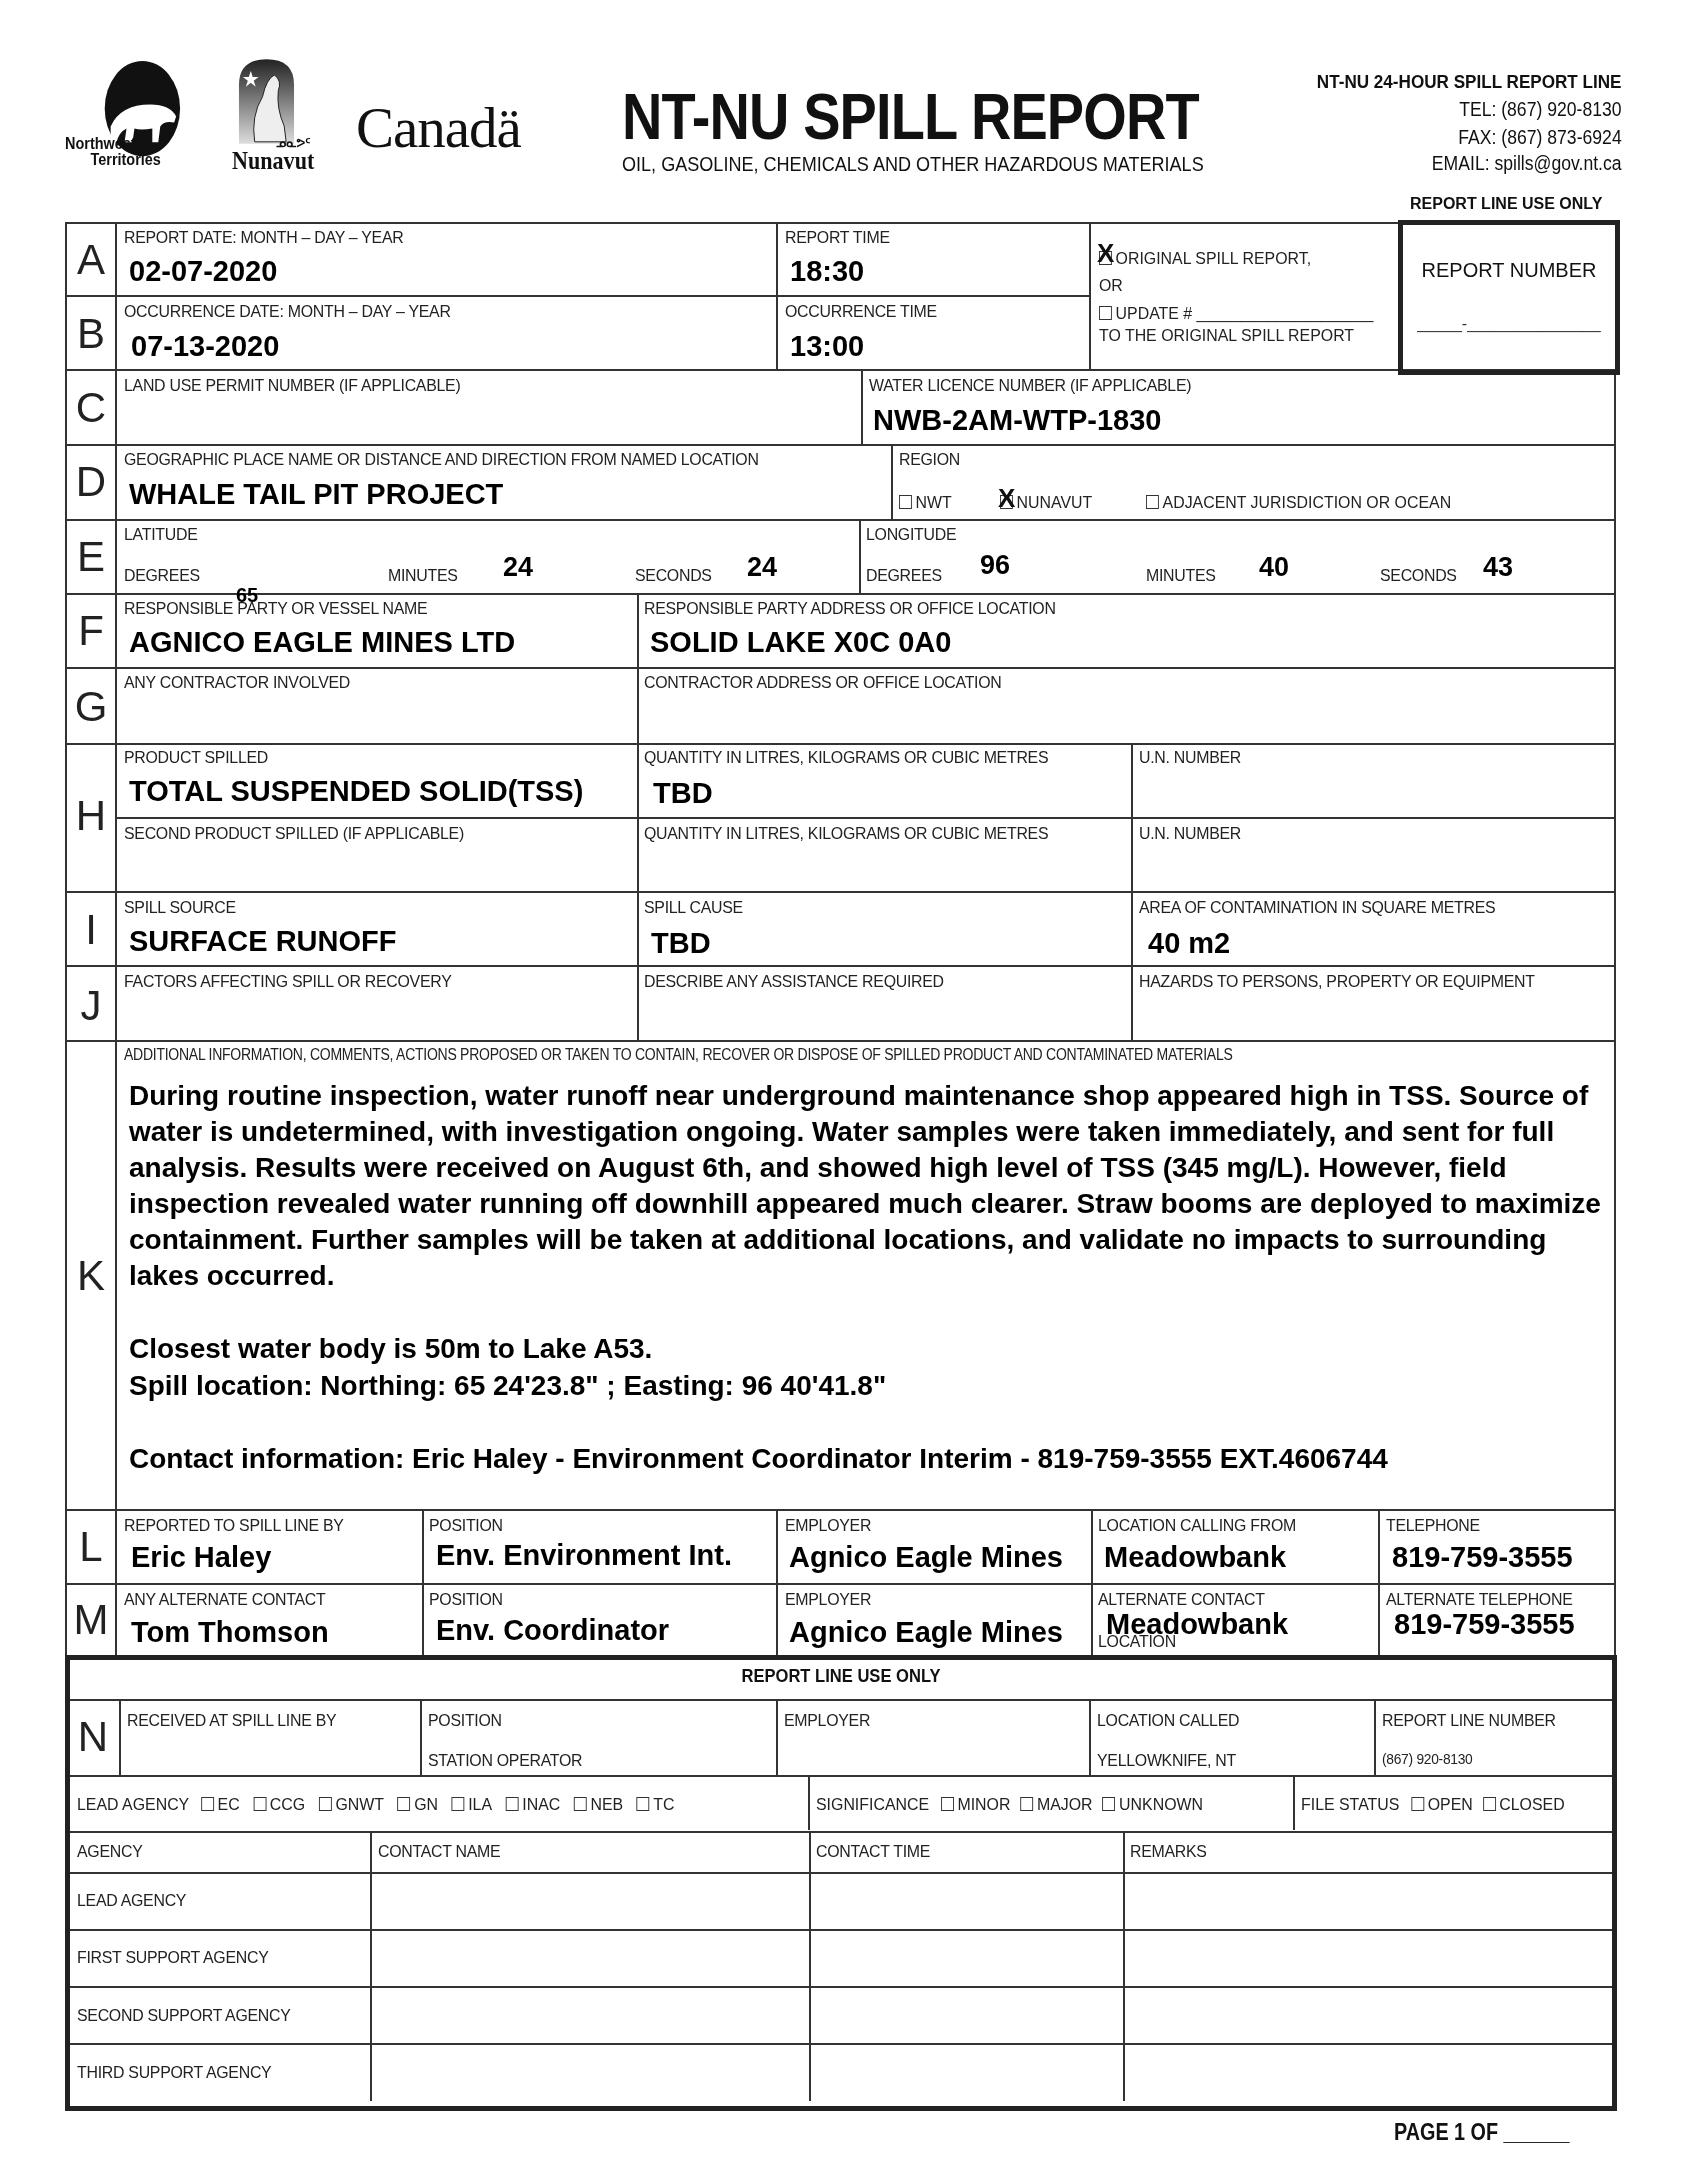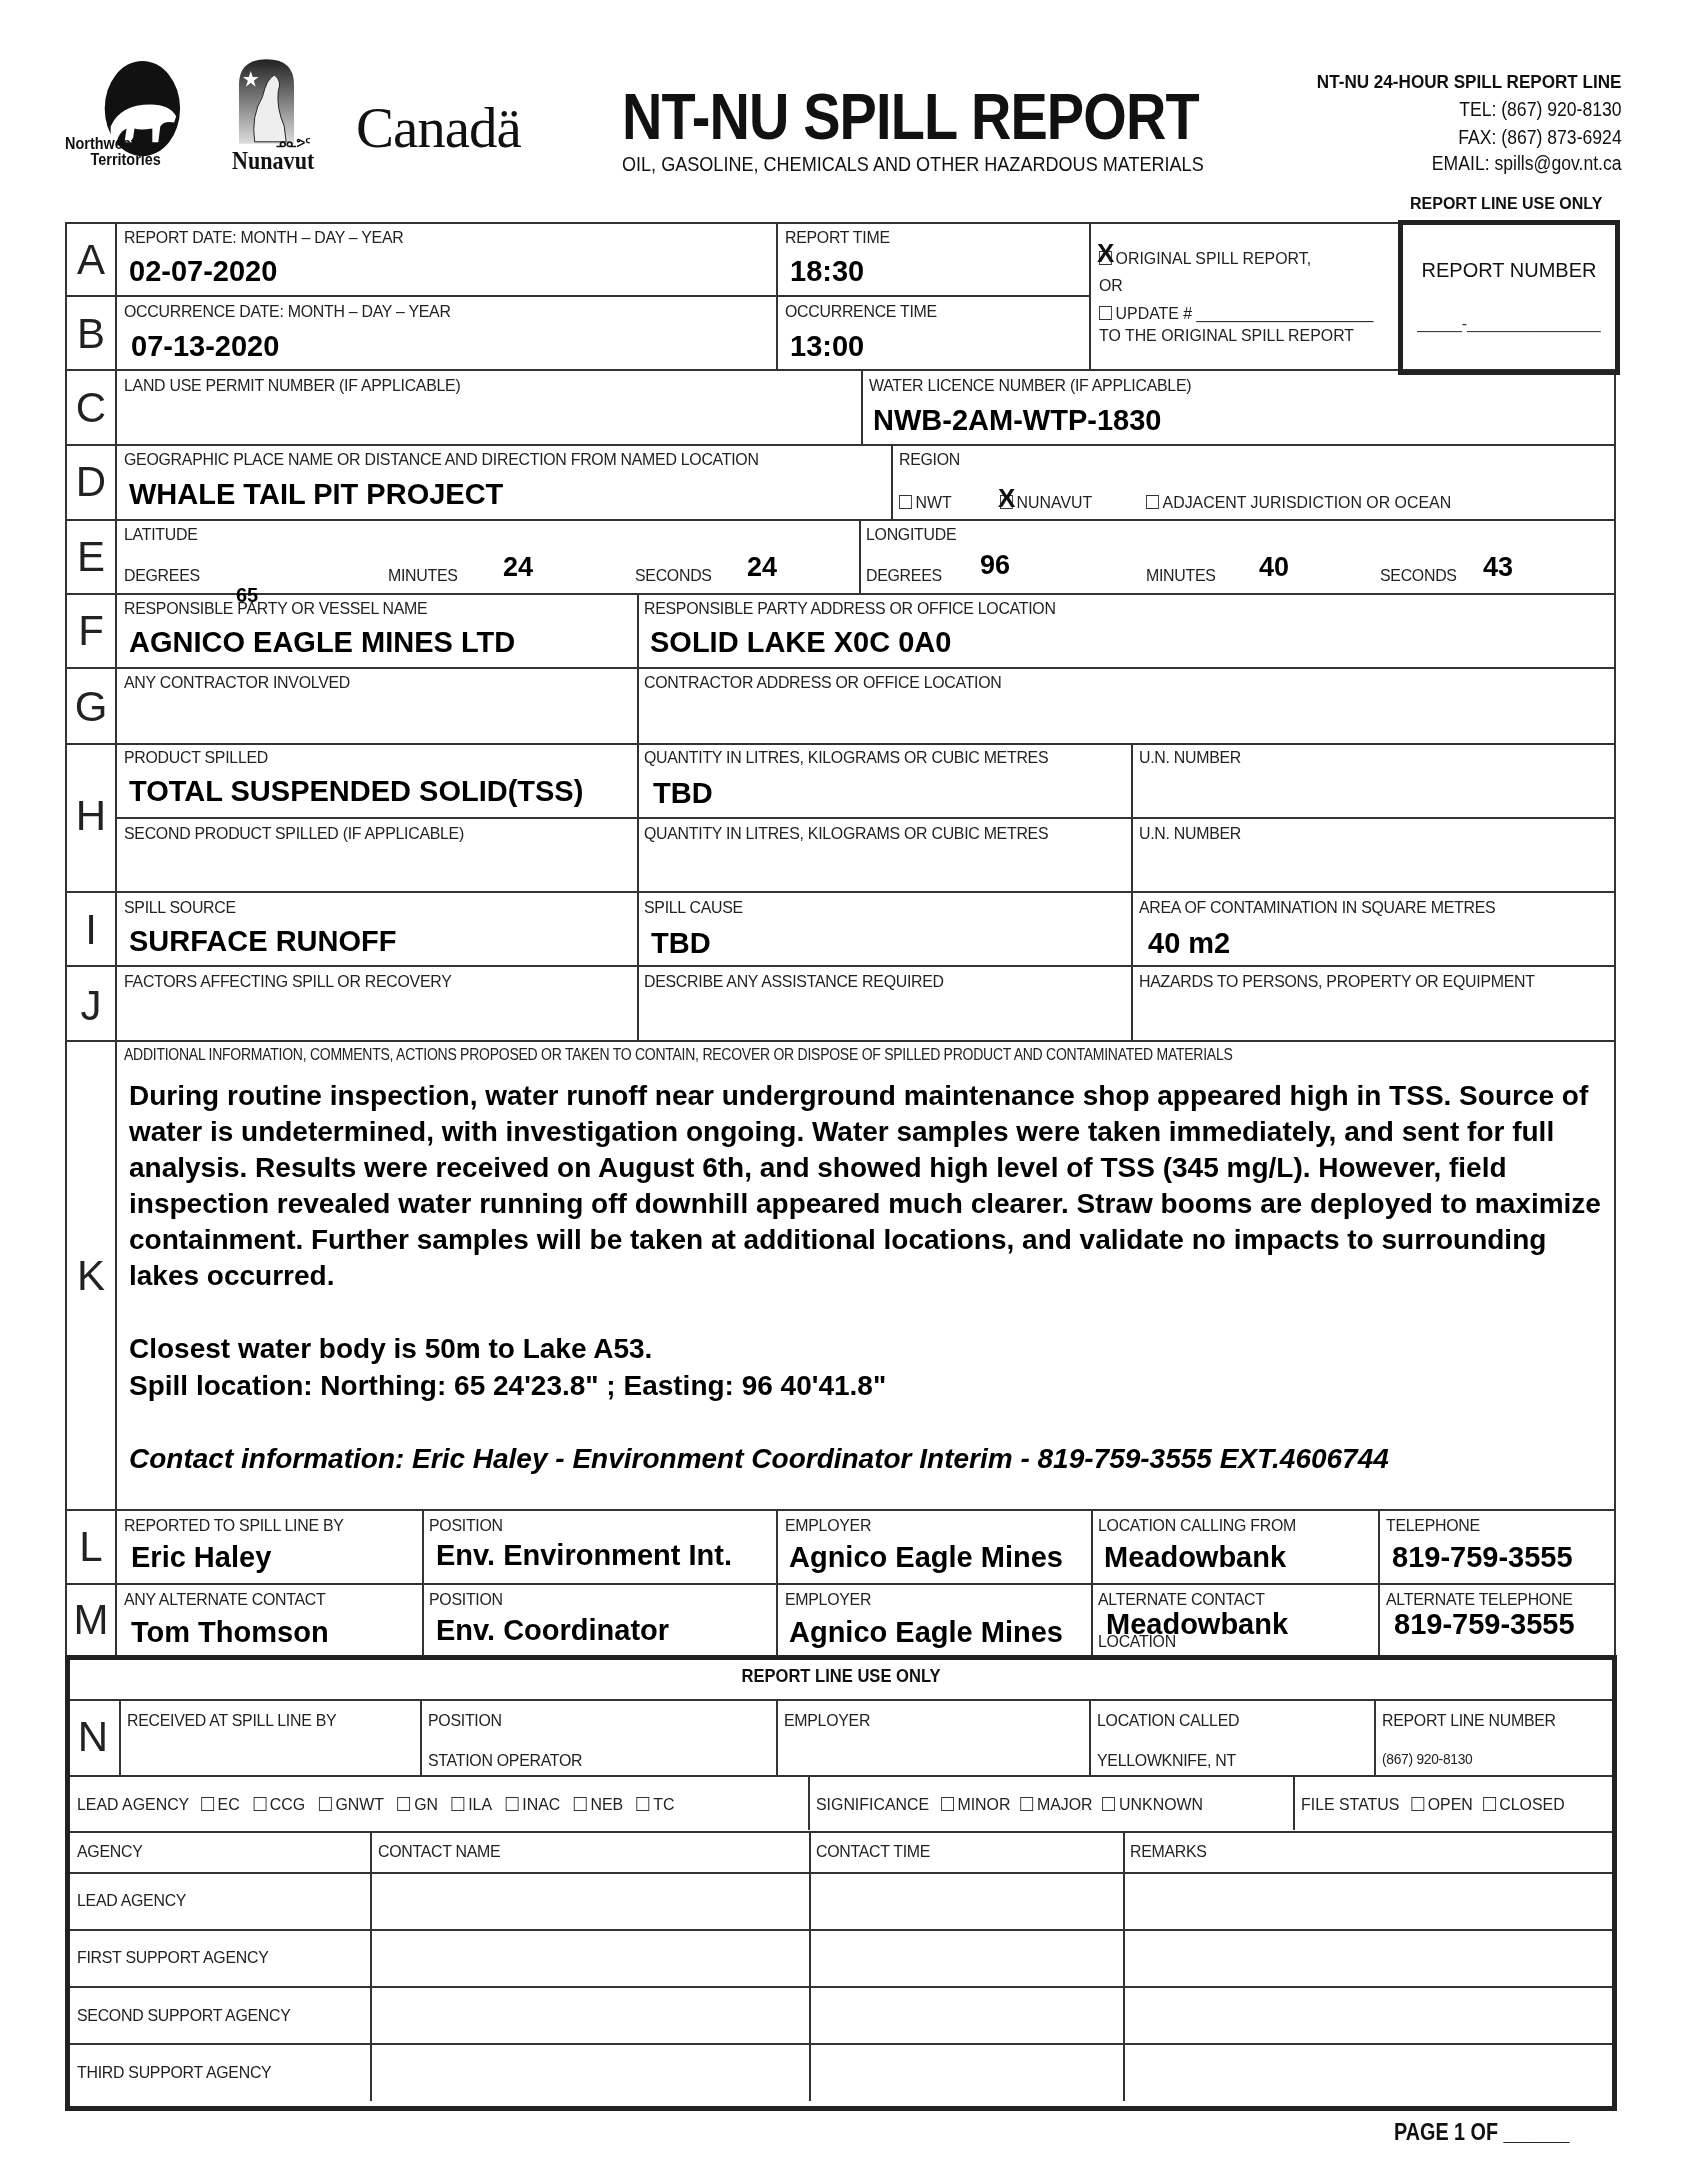--- a/index.html
+++ b/index.html
@@ -227,21 +227,21 @@
 <div class="val" style="left:1148px;top:927px;">40 m2</div>
 
 <div class="lbl" style="left:124px;top:971px;">FACTORS AFFECTING SPILL OR RECOVERY</div>
 <div class="lbl" style="left:644px;top:971px;">DESCRIBE ANY ASSISTANCE REQUIRED</div>
 <div class="lbl" style="left:1139px;top:971px;">HAZARDS TO PERSONS, PROPERTY OR EQUIPMENT</div>
 
 <div class="lbl" style="left:124px;top:1045px;font-size:16.3px;transform:scaleX(0.86);">ADDITIONAL INFORMATION, COMMENTS, ACTIONS PROPOSED OR TAKEN TO CONTAIN, RECOVER OR DISPOSE OF SPILLED PRODUCT AND CONTAMINATED MATERIALS</div>
 <div class="para" style="top:1078px;">During routine inspection, water runoff near underground maintenance shop appeared high in TSS. Source of water is undetermined, with investigation ongoing. Water samples were taken immediately, and sent for full analysis. Results were received on August 6th, and showed high level of TSS (345 mg/L). However, field inspection revealed water running off downhill appeared much clearer. Straw booms are deployed to maximize containment. Further samples will be taken at additional locations, and validate no impacts to surrounding lakes occurred.</div>
 <div class="para" style="top:1331px;">Closest water body is 50m to Lake A53.</div>
 <div class="para" style="top:1368px;">Spill location: Northing: 65 24'23.8" ; Easting: 96 40'41.8"</div>
-<div class="para" style="top:1441px;font-style:italic;">Contact information: Eric Haley - Environment Coordinator Interim - 819-759-3555 EXT.4606744</div>
+<div class="para" style="top:1441px;">Contact information: Eric Haley - Environment Coordinator Interim - 819-759-3555 EXT.4606744</div>
 
 <div class="lbl" style="left:124px;top:1515px;">REPORTED TO SPILL LINE BY</div>
 <div class="val" style="left:131px;top:1541px;">Eric Haley</div>
 <div class="lbl" style="left:429px;top:1515px;">POSITION</div>
 <div class="val" style="left:436px;top:1539px;">Env. Environment Int.</div>
 <div class="lbl" style="left:785px;top:1515px;">EMPLOYER</div>
 <div class="val" style="left:789px;top:1541px;">Agnico Eagle Mines</div>
 <div class="lbl" style="left:1098px;top:1515px;">LOCATION CALLING FROM</div>
 <div class="val" style="left:1104px;top:1541px;">Meadowbank</div>
 <div class="lbl" style="left:1386px;top:1515px;">TELEPHONE</div>

